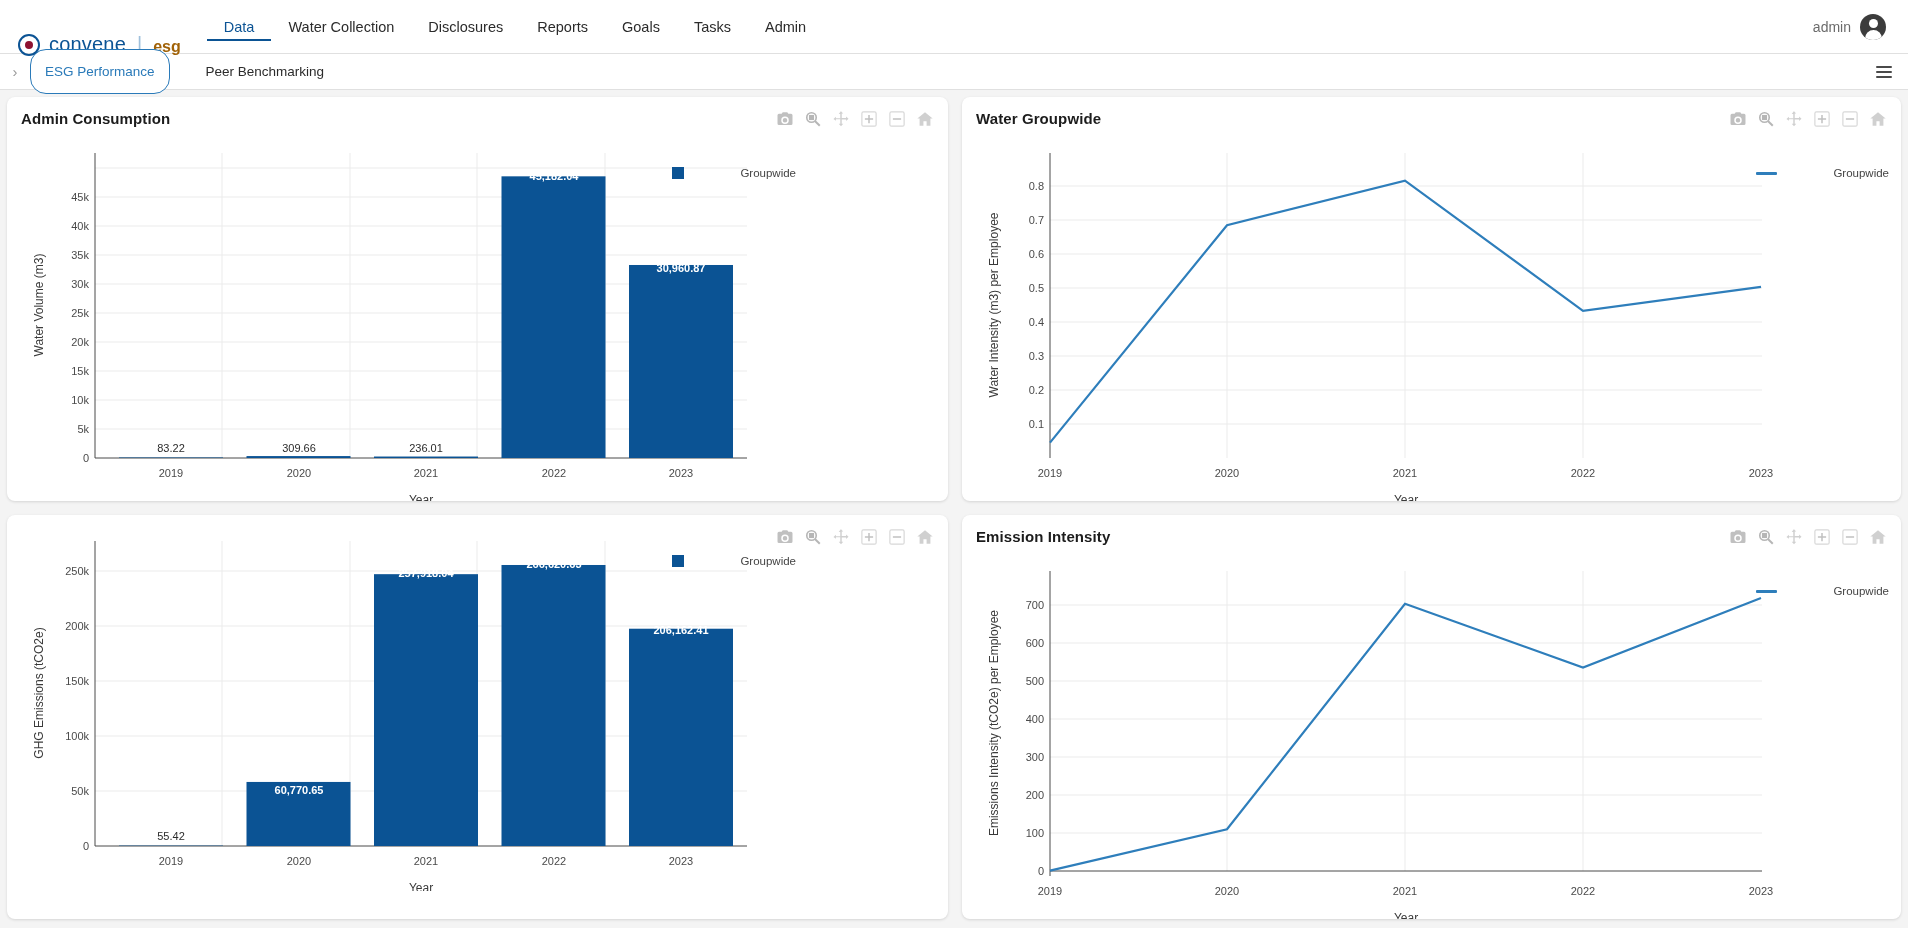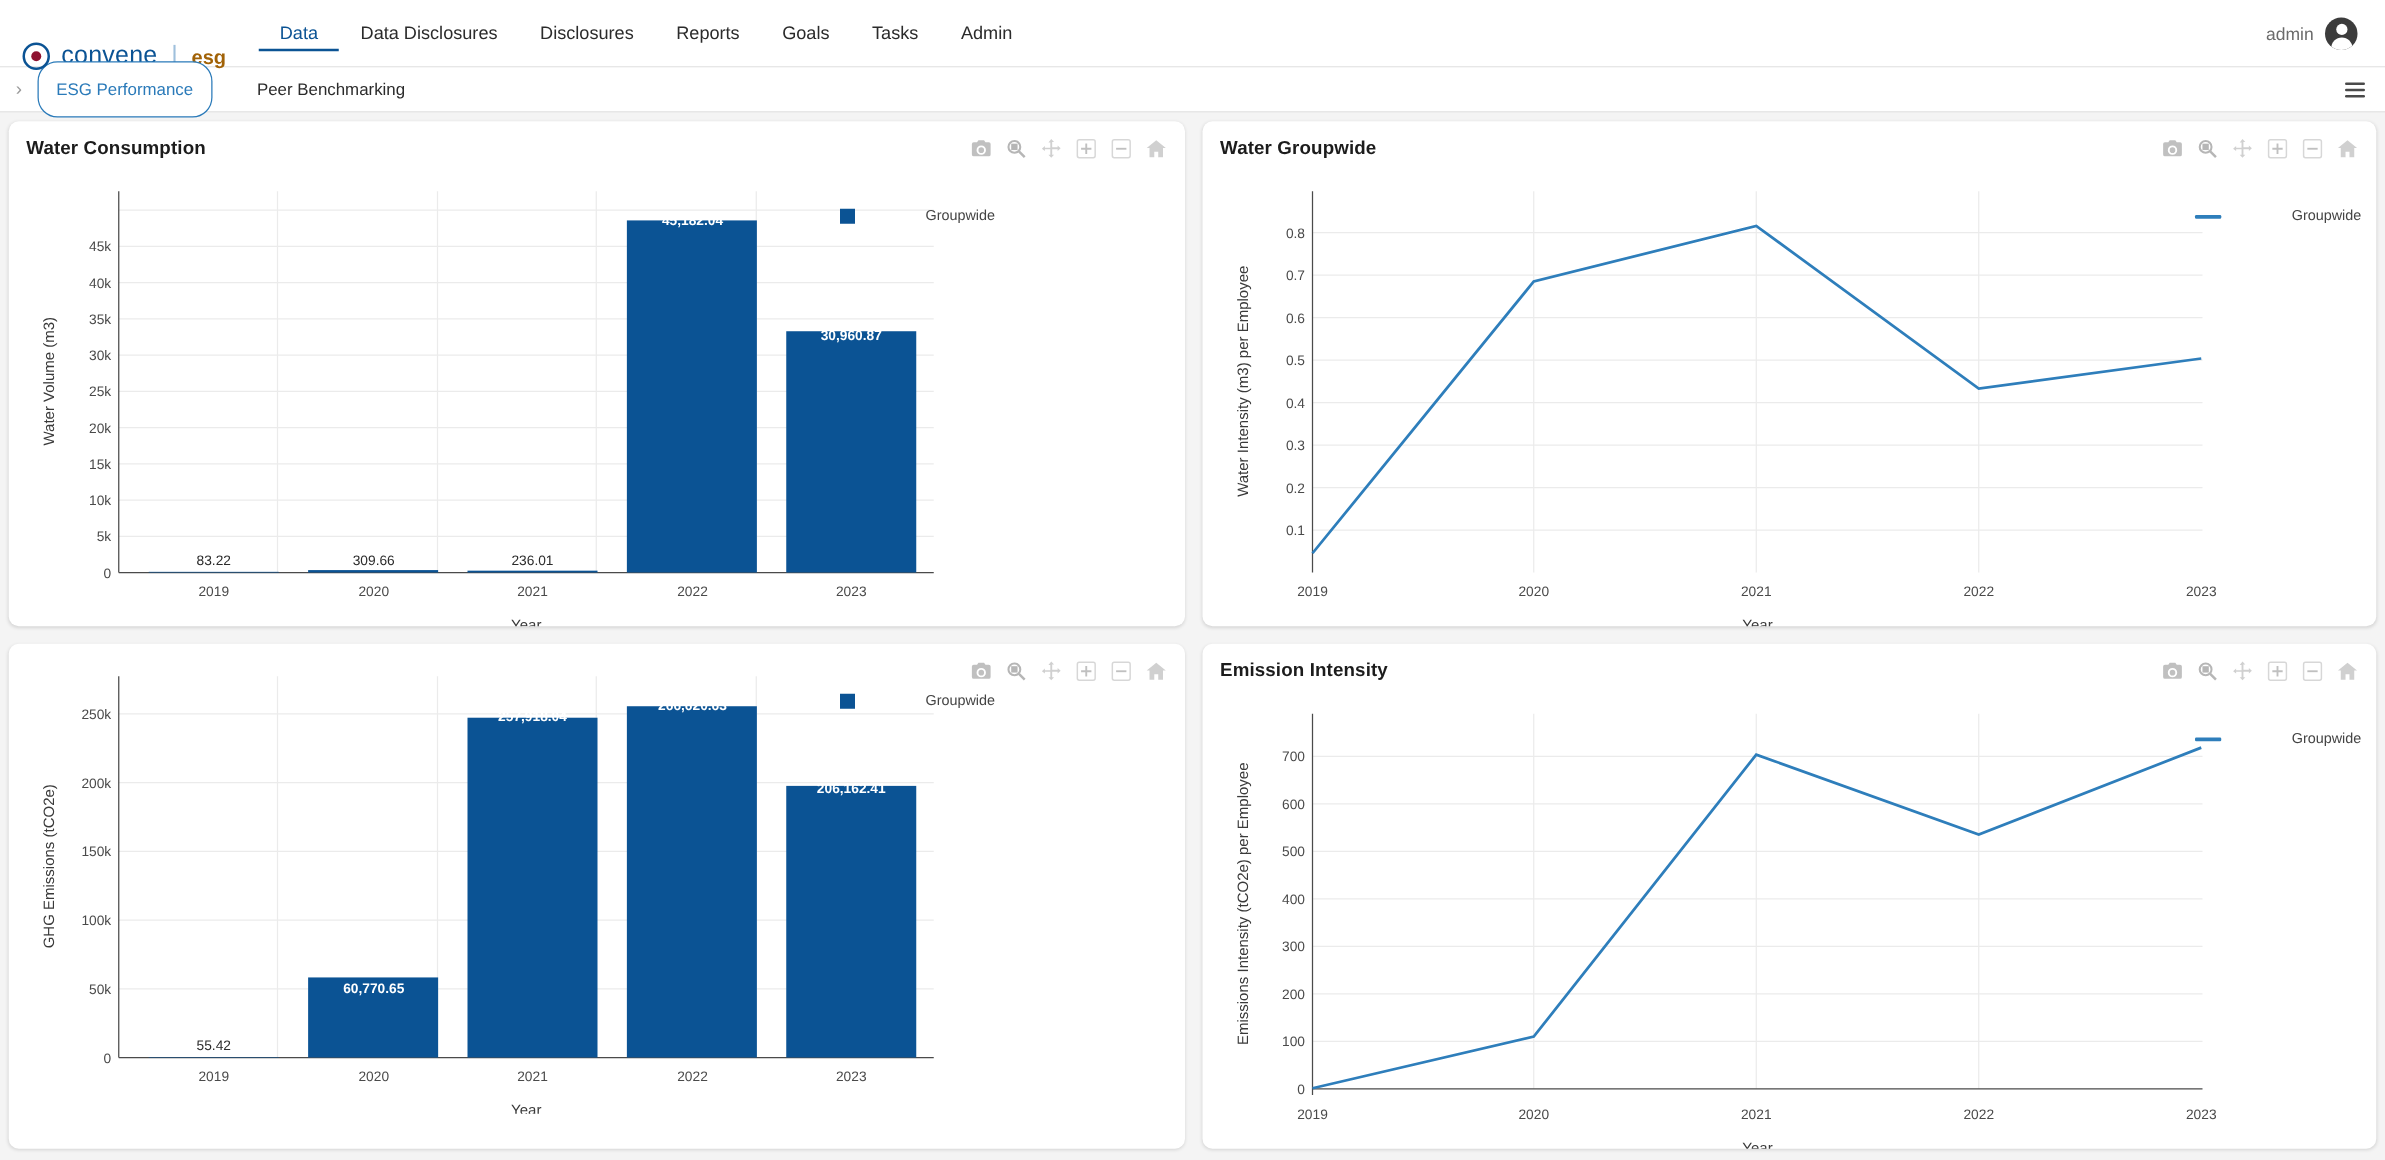--- a/index.html
+++ b/index.html
@@ -143,21 +143,21 @@
       <span class="ring"></span>
         <span class="dot"></span>
     </span>
     <span class="logo-word">convene</span>
     <span class="logo-sep">|</span>
     <span class="logo-esg">esg</span>
   </div>
 
   <nav class="mainnav">
     <div class="navitem active">Data</div>
-    <div class="navitem">Data Disclosures</div>
+    <div class="navitem">Water Collection</div>
     <div class="navitem">Disclosures</div>
     <div class="navitem">Reports</div>
     <div class="navitem">Goals</div>
     <div class="navitem">Tasks</div>
     <div class="navitem">Admin</div>
   </nav>
 
   <div class="topright">
     <span class="username">admin</span>
     <span class="avatar"></span>
@@ -171,21 +171,21 @@
   <div class="hamburger">
     <span></span>
       <span></span>
       <span></span>
   </div>
 </div>
 
 <div class="grid">
 
   <div class="card">
-    <div class="card-title">Water Consumption</div>
+    <div class="card-title">Admin Consumption</div>
     <div class="modebar">
       <span class="mb-btn">
           <svg viewBox="0 0 24 24" width="18" height="18">
             <path fill="#9a9a9a" d="M9 3l-1.5 2H4a2 2 0 00-2 2v11a2 2 0 002 2h16a2 2 0 002-2V7a2 2 0 00-2-2h-3.5L15 3H9zm3 5.5a5 5 0 110 10 5 5 0 010-10zm0 2a3 3 0 100 6 3 3 0 000-6z"></path>
           </svg>
         </span>
       <span class="mb-btn">
           <svg viewBox="0 0 24 24" width="18" height="18">
             <circle cx="10" cy="10" r="6.3" fill="none" stroke="#8a8a8a" stroke-width="2.2"></circle>
             <rect x="6.6" y="6.6" width="6.8" height="6.8" fill="#8a8a8a"></rect>

